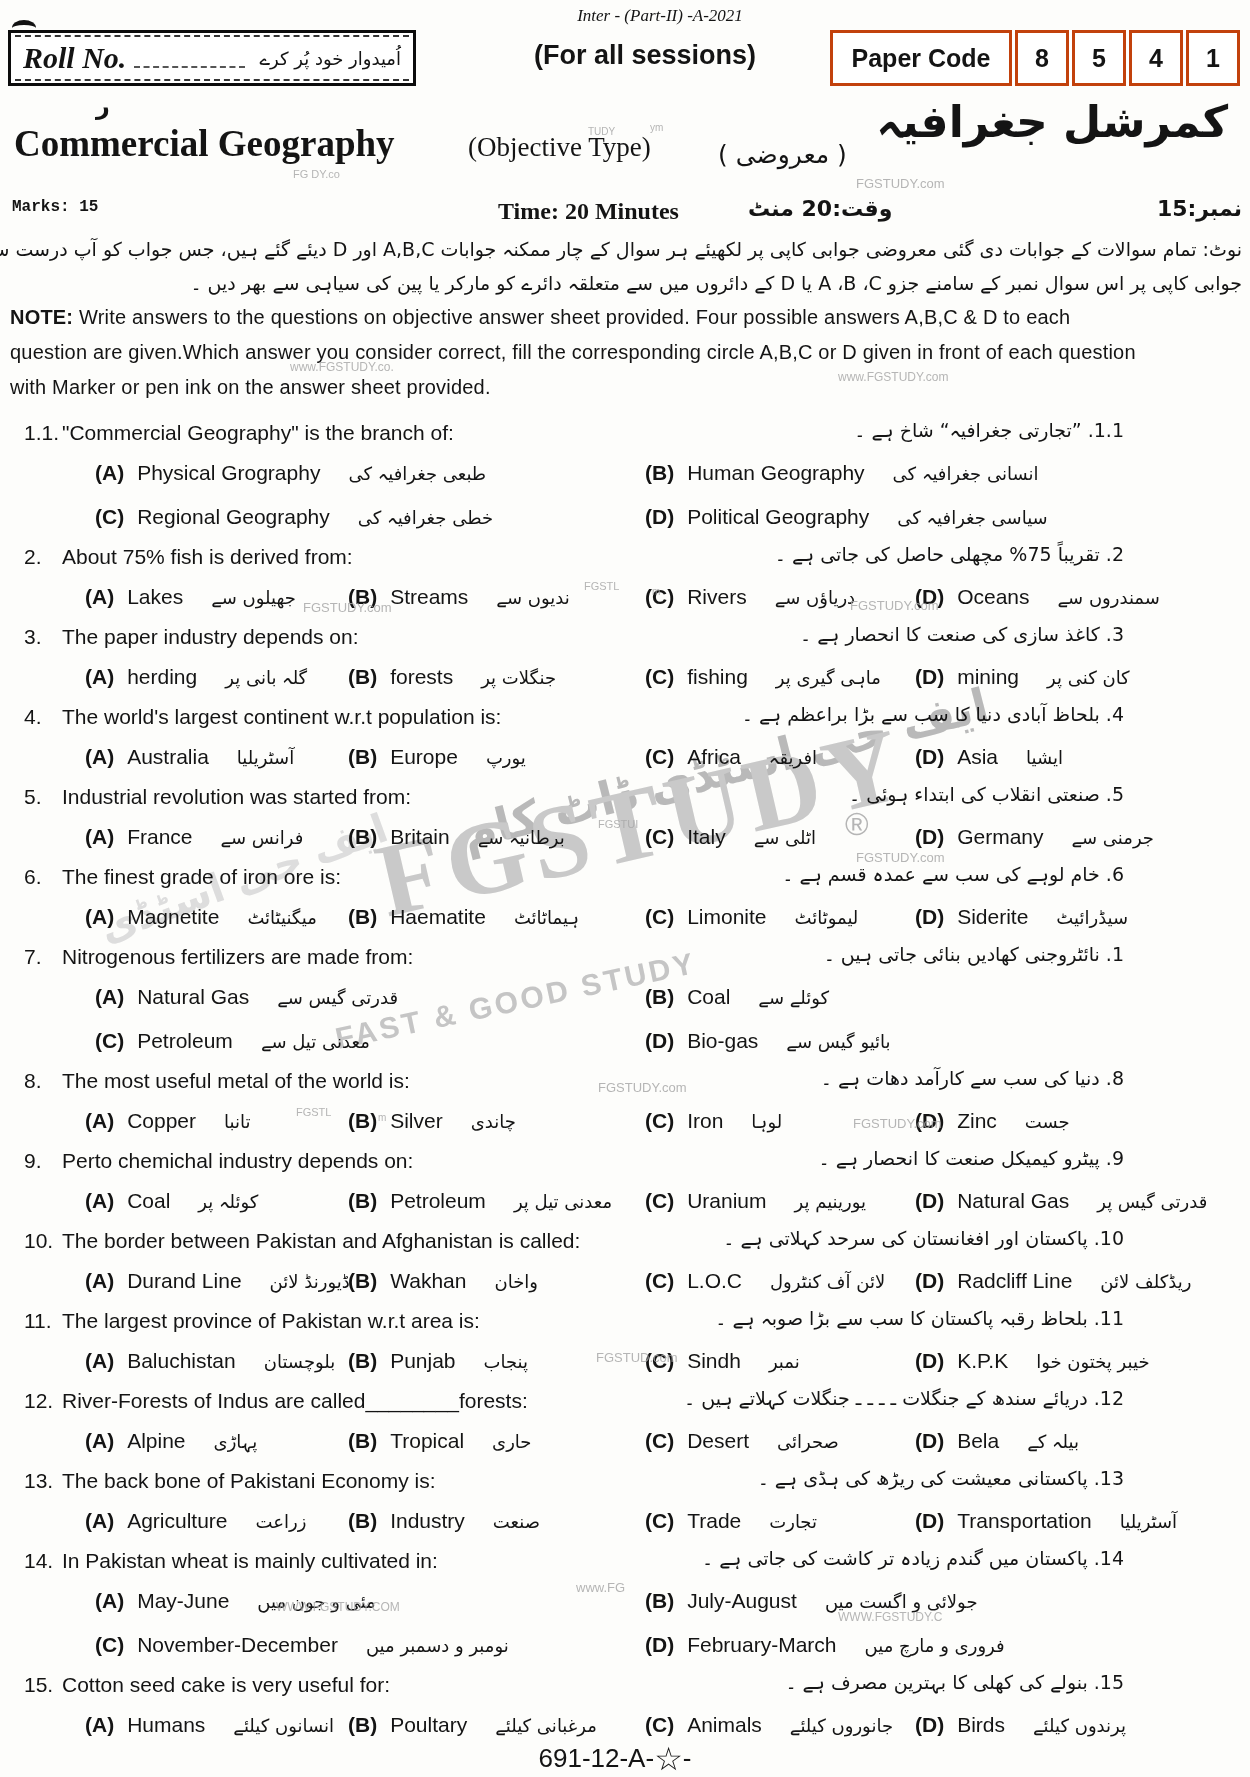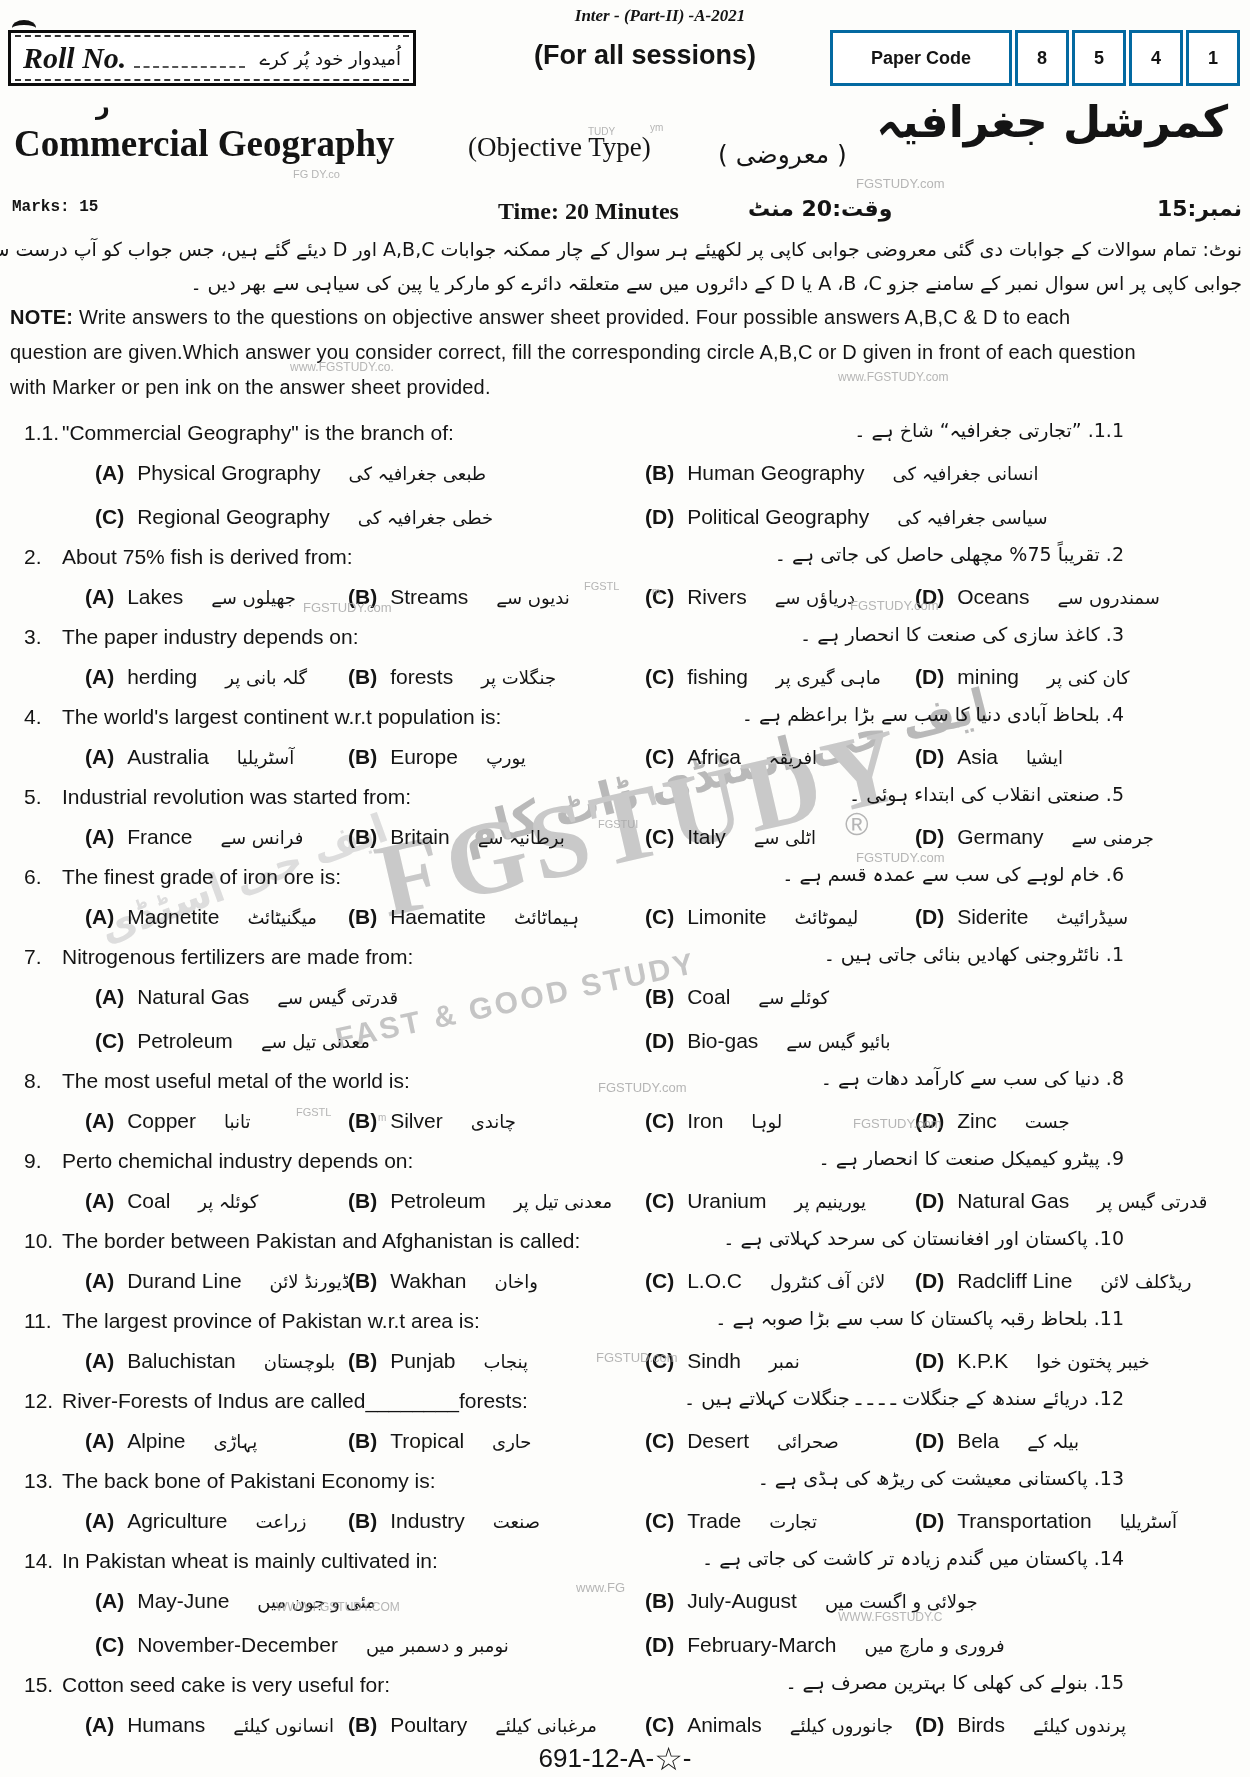--- a/index.html
+++ b/index.html
@@ -1,34 +1,34 @@
 <!DOCTYPE html>
 <html><head>
 <meta charset="utf-8">
 <style>
   html,body{margin:0;padding:0;background:#e8e8e8;}
   .page{position:relative;width:1250px;height:1777px;background:#fdfdfb;margin:0 auto;
         overflow:hidden;font-family:"Liberation Sans",sans-serif;color:#141414;}
   
   .session-line{position:absolute;left:380px;top:6px;width:560px;text-align:center;
-        font-family:"Liberation Serif",serif;font-style:italic;font-weight:bold;font-size:17px;}
+        font-family:"Liberation Serif",serif;font-style:italic;font-weight:normal;font-size:17px;}
   .corner-mark{position:absolute;left:12px;top:20px;width:24px;height:11px;
         border-top:5px solid #111;border-radius:60% 60% 0 0;}
   .roll-box{position:absolute;left:8px;top:30px;width:408px;height:56px;border:3px solid #0c0c0c;
         display:flex;align-items:center;padding:0 12px;box-sizing:border-box;background:#fff;}
   .roll-box::before{content:"";position:absolute;left:4px;right:4px;top:2px;border-top:2px dashed #333;}
   .roll-box::after{content:"";position:absolute;left:4px;right:4px;bottom:2px;border-top:2px dashed #333;}
   .roll-label{font-family:"Liberation Serif",serif;font-weight:bold;font-style:italic;font-size:30px;}
   .roll-line{flex:1;height:18px;border-bottom:2px dashed #555;margin:0 14px 0 8px;}
   .roll-urdu{font-family:"DejaVu Sans",sans-serif;font-size:18px;direction:rtl;}
   .sessions-note{position:absolute;left:495px;top:40px;width:300px;text-align:center;
         font-weight:bold;font-size:27px;}
   .paper-code{position:absolute;left:830px;top:30px;height:56px;display:flex;background:#fff;}
-  .pc-cell{border:3px solid #0369a1;display:flex;align-items:center;justify-content:center;
-        font-weight:bold;font-size:18px;box-sizing:border-box;}
+  .pc-cell{border:3px solid #c2410c;display:flex;align-items:center;justify-content:center;
+        font-weight:bold;font-size:25px;box-sizing:border-box;}
   .pc-label{width:182px;}
   .pc-digit{width:54px;margin-left:3px;}
   .title-en{position:absolute;left:14px;top:122px;font-family:"Liberation Serif",serif;
         font-weight:bold;font-size:37px;}
   .title-type-en{position:absolute;left:468px;top:132px;font-family:"Liberation Serif",serif;font-size:27px;}
   .title-ur{position:absolute;right:22px;top:96px;font-family:"DejaVu Sans",sans-serif;
         font-weight:bold;font-size:44px;direction:rtl;}
   .title-type-ur{position:absolute;left:718px;top:140px;font-family:"DejaVu Sans",sans-serif;
         font-size:25px;direction:rtl;}
   .marks-en{position:absolute;left:12px;top:198px;font-family:Liberation Mono, monospace;

